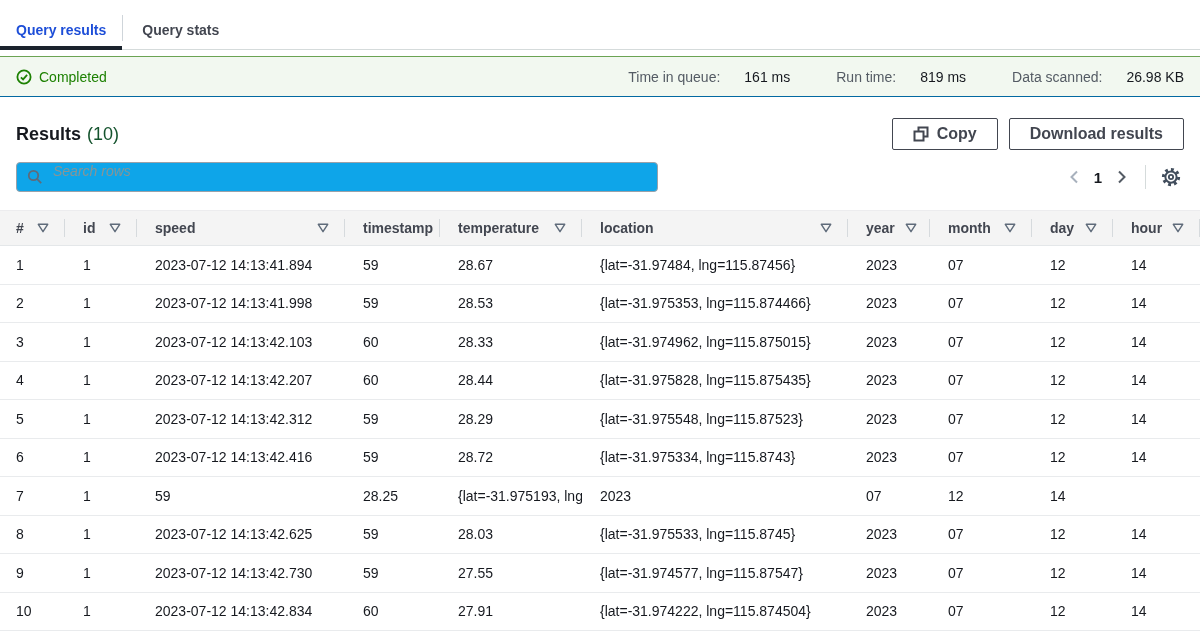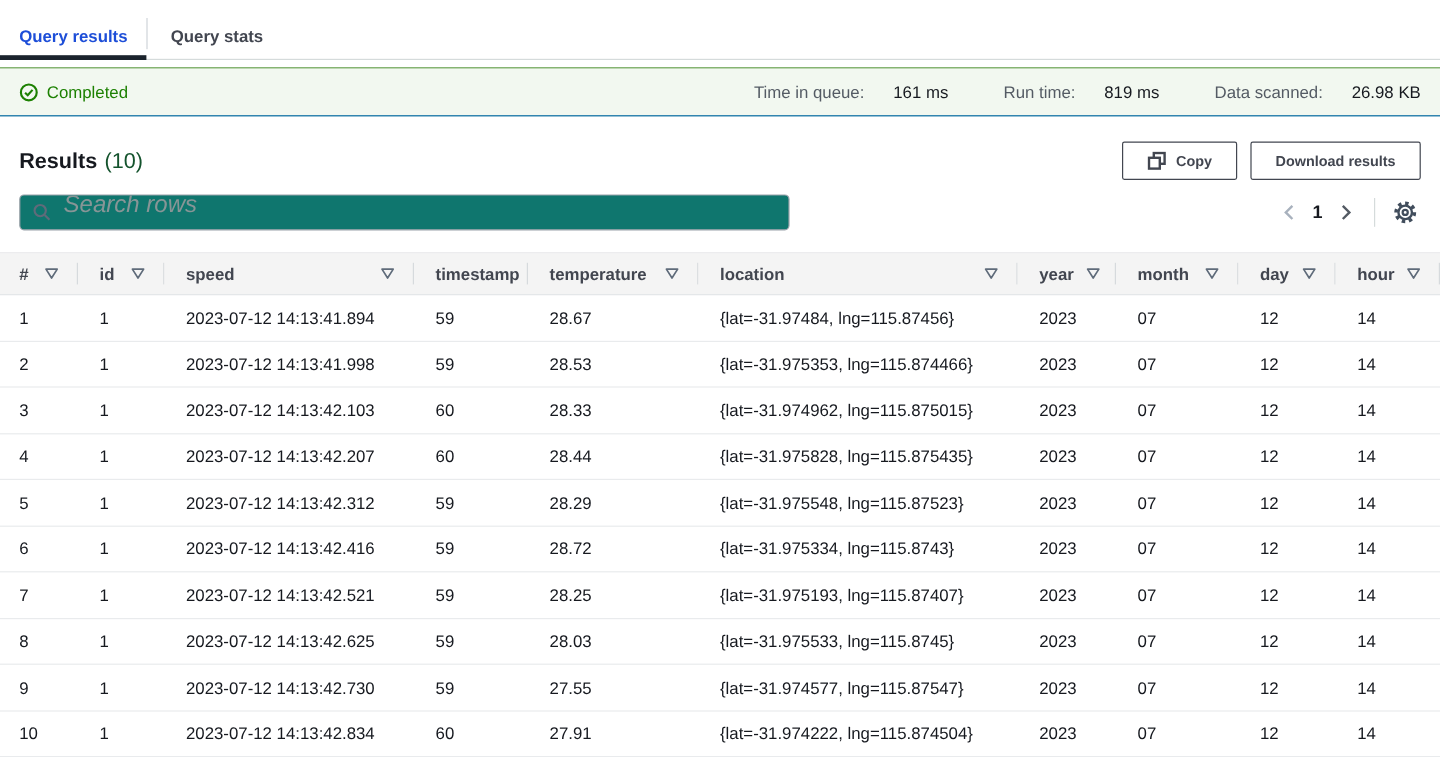--- a/index.html
+++ b/index.html
@@ -31,29 +31,29 @@
 
   
   .results-header { margin:21px 16px 0; height:32px; display:flex;
           align-items:center; justify-content:space-between; }
   .results-title-wrap { display:flex; align-items:baseline; gap:6px; }
   .results-title { font-size:18px; font-weight:bold; color:#16191f; }
   .results-count { font-size:18px; color:#14532d; }
   .header-buttons { display:flex; gap:11px; }
   .btn { height:32px; background:#fff; border:1px solid #424650; border-radius:2px;
           display:flex; align-items:center; gap:8px; padding:4px 20px;
-          font-size:12px; font-weight:bold; color:#424650; cursor:pointer; }
+          font-size:16px; font-weight:bold; color:#424650; cursor:pointer; }
 
   
   .toolbar { margin:12px 16px 0; display:flex; align-items:center;
           justify-content:space-between; }
   .search-wrap { position:relative; width:642px; }
   .search-wrap input { width:100%; height:30px; border:1px solid #9aa1a9;
-          border-radius:4px; padding:0 10px 12px 36px; font-size:20px; color:#16191f;
-          font-family:"Liberation Sans", sans-serif; outline:none; background:#0f766e; }
+          border-radius:4px; padding:0 10px 12px 36px; font-size:14px; color:#16191f;
+          font-family:"Liberation Sans", sans-serif; outline:none; background:#0ea5e9; }
   .search-wrap input::placeholder { font-style:italic; color:#879596; }
   .search-icon { position:absolute; left:11px; top:7px; }
   .pagination { display:flex; align-items:center; }
   .page-btn { background:none; border:none; cursor:pointer; display:flex;
           align-items:center; justify-content:center; width:26px; height:26px; }
   .page-num { font-size:15px; font-weight:bold; color:#16191f; padding:0 7px; }
   .pg-divider { width:1px; height:24px; background:#d5dbdb; margin:0 12px 0 10px; }
 
   
   .table { margin-top:18px; width:1200px; }
@@ -323,21 +323,20 @@
         <div class="td">28.72</div>
         <div class="td">{lat=-31.975334, lng=115.8743}</div>
         <div class="td">2023</div>
         <div class="td">07</div>
         <div class="td">12</div>
         <div class="td">14</div>
       </div>
       <div class="trow grid-cols">
         <div class="td">7</div>
         <div class="td">1</div>
-        <div class="td">2023-07-12 14:13:42.521</div>
         <div class="td">59</div>
         <div class="td">28.25</div>
         <div class="td">{lat=-31.975193, lng=115.87407}</div>
         <div class="td">2023</div>
         <div class="td">07</div>
         <div class="td">12</div>
         <div class="td">14</div>
       </div>
       <div class="trow grid-cols">
         <div class="td">8</div>

